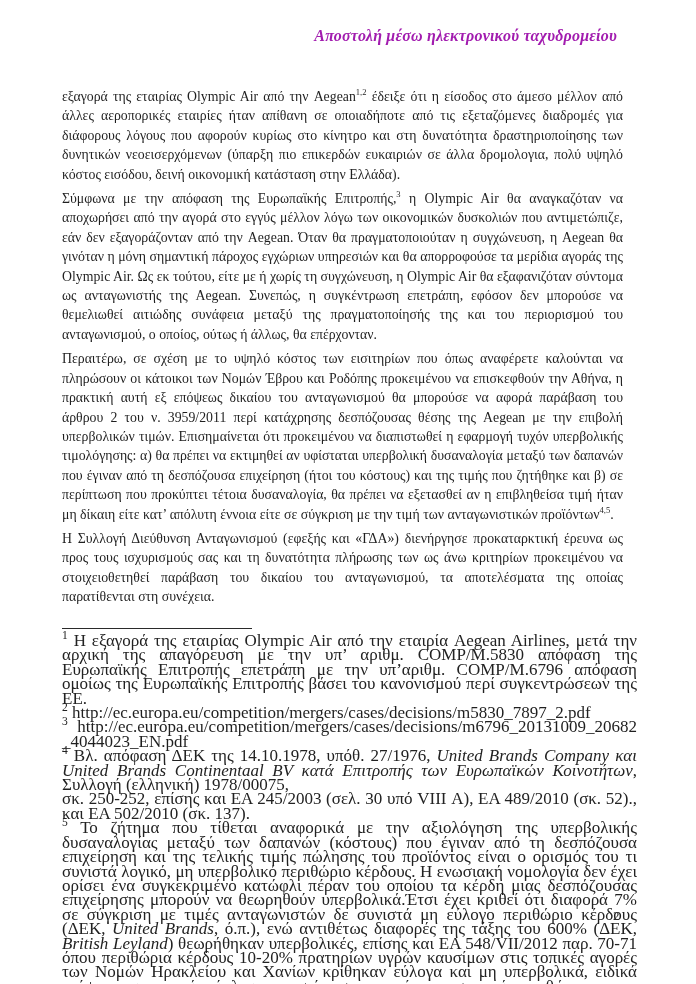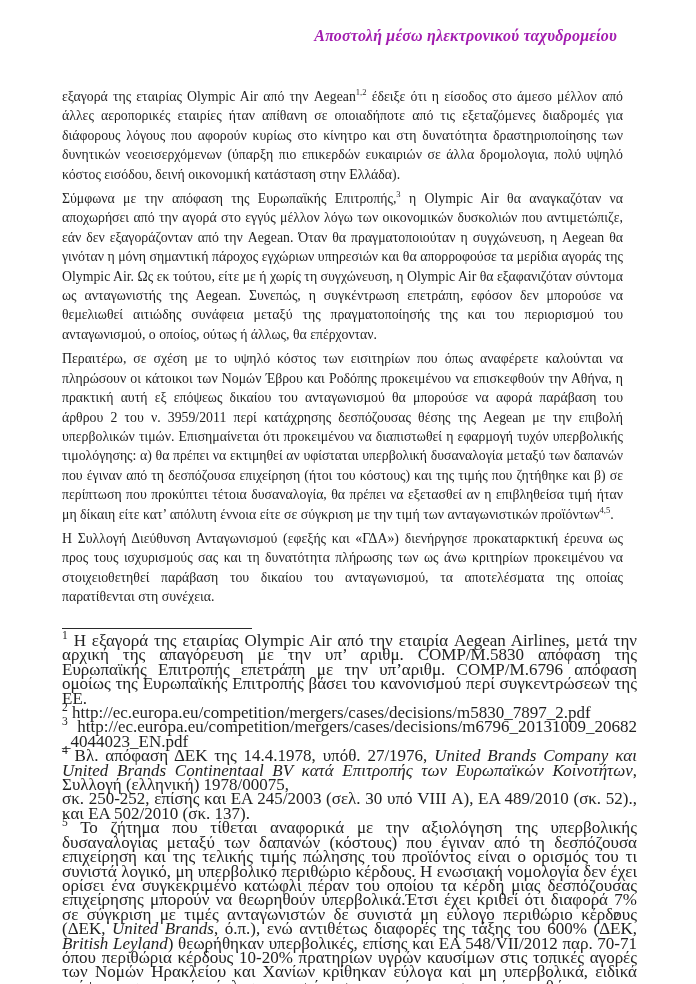--- a/index.html
+++ b/index.html
@@ -69,20 +69,20 @@
 
   <div class="fn-sep"></div>
 
   <div class="footnotes">
     <div class="fn"><sup class="ref">1</sup> <span>Η εξαγορά της εταιρίας Olympic Air από την εταιρία Aegean Airlines, μετά την αρχική της απαγόρευση με την υπ’ αριθμ. COMP/M.5830 απόφαση της Ευρωπαϊκής Επιτροπής επετράπη με την υπ’αριθμ. COMP/M.6796 απόφαση ομοίως της Ευρωπαϊκής Επιτροπής βάσει του κανονισμού περί συγκεντρώσεων της ΕΕ.</span></div>
 
     <div class="fn"><sup class="ref">2</sup> <a class="fn-link">http://ec.europa.eu/competition/mergers/cases/decisions/m5830_7897_2.pdf</a></div>
 
     <div class="fn"><sup class="ref">3</sup> <a class="fn-link">http://ec.europa.eu/competition/mergers/cases/decisions/m6796_20131009_20682_4044023_EN.pdf</a></div>
 
-    <div class="fn"><sup class="ref">4</sup> <span>Βλ. απόφαση ΔΕΚ της 14.4.1978, υπόθ. 27/1976, </span><span class="it">United Brands Company και United Brands Continentaal BV κατά Επιτροπής των Ευρωπαϊκών Κοινοτήτων</span><span>, Συλλογή (ελληνική) 1978/00075,</span><br><span>σκ. 250-252, επίσης και ΕΑ 245/2003 (σελ. 30 υπό VIII Α), ΕΑ 489/2010 (σκ. 52)., και ΕΑ 502/2010 (σκ. 137).</span></div>
+    <div class="fn"><sup class="ref">4</sup> <span>Βλ. απόφαση ΔΕΚ της 14.10.1978, υπόθ. 27/1976, </span><span class="it">United Brands Company και United Brands Continentaal BV κατά Επιτροπής των Ευρωπαϊκών Κοινοτήτων</span><span>, Συλλογή (ελληνική) 1978/00075,</span><br><span>σκ. 250-252, επίσης και ΕΑ 245/2003 (σελ. 30 υπό VIII Α), ΕΑ 489/2010 (σκ. 52)., και ΕΑ 502/2010 (σκ. 137).</span></div>
 
     <div class="fn"><sup class="ref">5</sup> <span>Το ζήτημα που τίθεται αναφορικά με την αξιολόγηση της υπερβολικής δυσαναλογίας μεταξύ των δαπανών (κόστους) που έγιναν από τη δεσπόζουσα επιχείρηση και της τελικής τιμής πώλησης του προϊόντος είναι ο ορισμός του τι συνιστά λογικό, μη υπερβολικό περιθώριο κέρδους. Η ενωσιακή νομολογία δεν έχει ορίσει ένα συγκεκριμένο κατώφλι πέραν του οποίου τα κέρδη μιας δεσπόζουσας επιχείρησης μπορούν να θεωρηθούν υπερβολικά.Έτσι έχει κριθεί ότι διαφορά 7% σε σύγκριση με τιμές ανταγωνιστών δε συνιστά μη εύλογο περιθώριο κέρδους (ΔΕΚ, </span><span class="it">United Brands</span><span>, ό.π.), ενώ αντιθέτως διαφορές της τάξης του 600% (ΔΕΚ, </span><span class="it">British Leyland</span><span>) θεωρήθηκαν υπερβολικές, επίσης και ΕΑ 548/VII/2012 παρ. 70-71 όπου περιθώρια κέρδους 10-20% πρατηρίων υγρών καυσίμων στις τοπικές αγορές των Νομών Ηρακλείου και Χανίων κρίθηκαν εύλογα και μη υπερβολικά, ειδικά ενόψει του μικρού κύκλου εργασιών στον οποίο αντιστοιχούν, καθώς και των ποσών σε ευρώ που συνεπάγονται.</span></div>
   </div>
 
   <div class="page-number">2</div>
 
 </div>
 
 </body></html>

